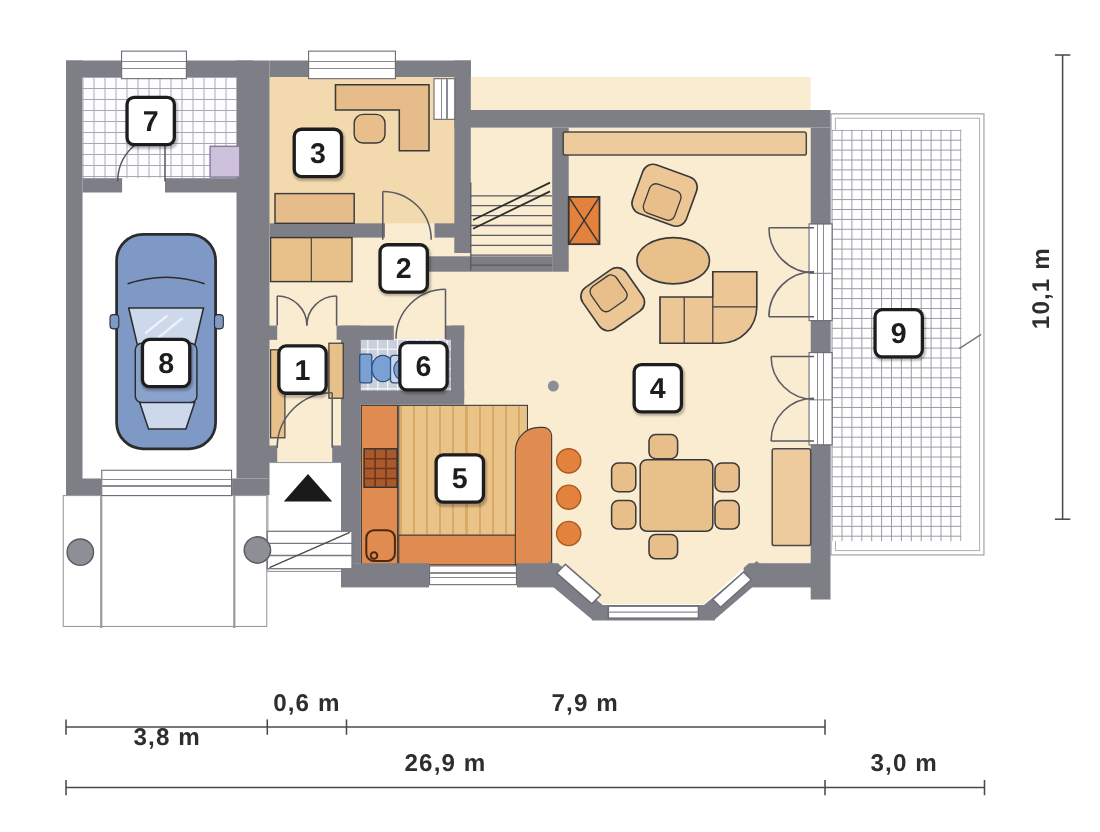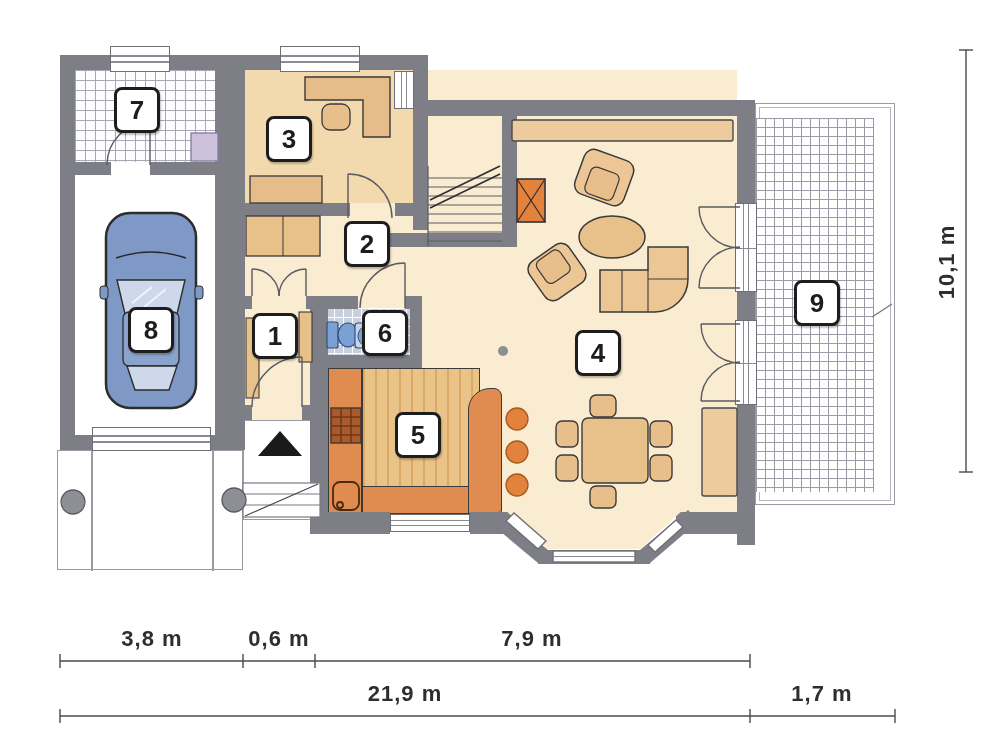--- a/index.html
+++ b/index.html
@@ -316,20 +316,20 @@
   <div class="rl" style="left:114px;top:87px;">
       <span>7</span>
     </div>
   <div class="rl" style="left:128px;top:307px;">
       <span>8</span>
     </div>
   <div class="rl" style="left:794px;top:280px;">
       <span>9</span>
     </div>
 
-  <div class="dim" style="left:152px;top:639px;">3,8 m</div>
+  <div class="dim" style="left:152px;top:670px;">3,8 m</div>
   <div class="dim" style="left:279px;top:639px;">0,6 m</div>
   <div class="dim" style="left:532px;top:639px;">7,9 m</div>
-  <div class="dim" style="left:405px;top:694px;">21,9 m</div>
-  <div class="dim" style="left:822px;top:694px;">1,7 m</div>
+  <div class="dim" style="left:405px;top:694px;">26,9 m</div>
+  <div class="dim" style="left:822px;top:694px;">3,0 m</div>
   <div class="dim dim-rot" style="left:947px;top:262px;">10,1 m</div>
 
 </div>
 
 </body></html>

